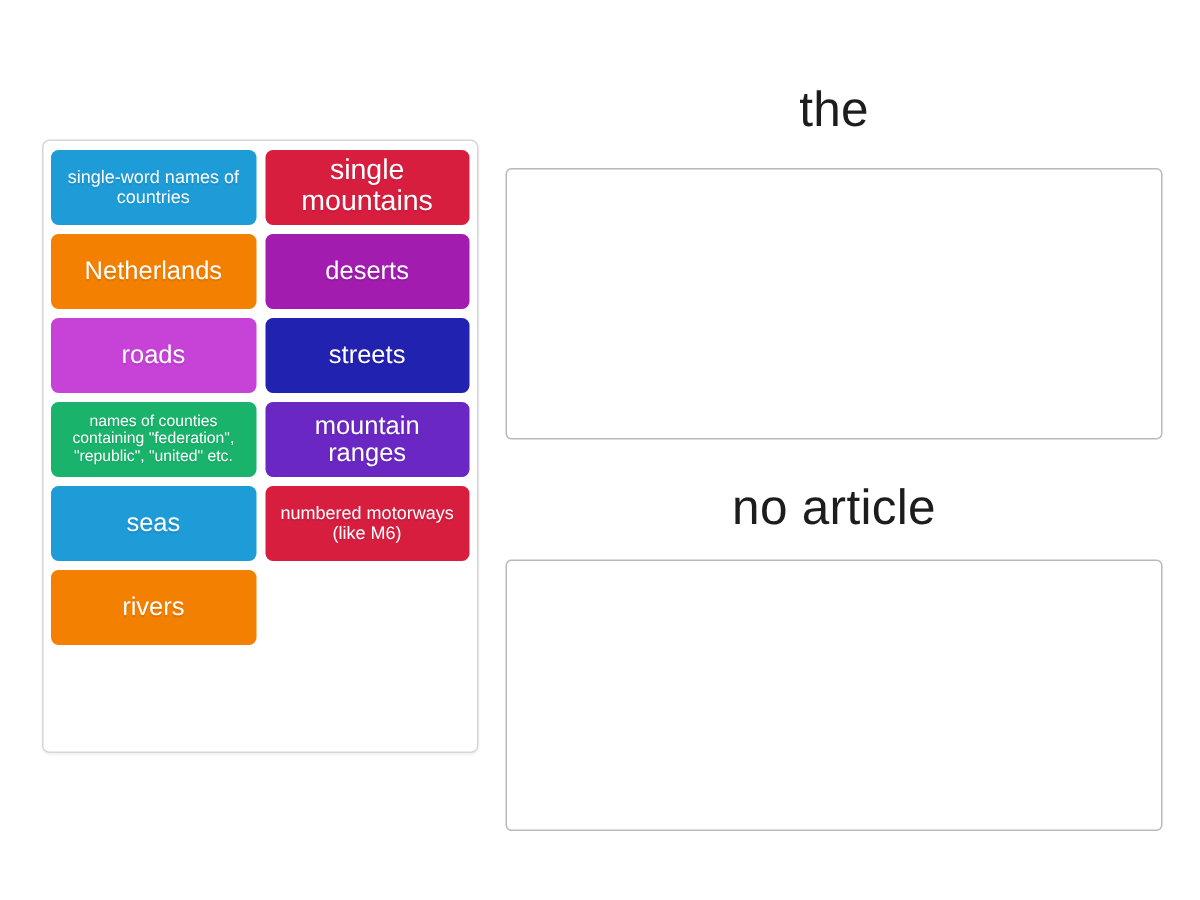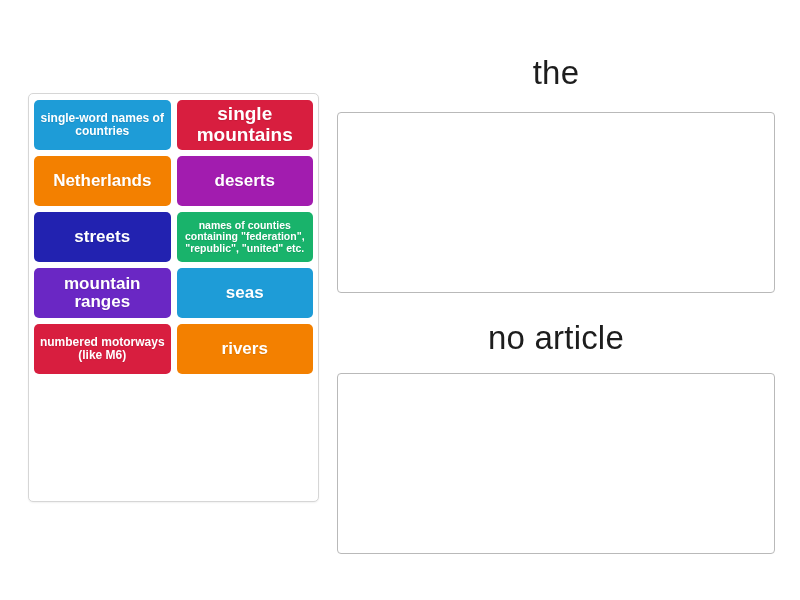--- a/index.html
+++ b/index.html
@@ -39,21 +39,21 @@
     row-gap: 6px;
     width: 100%;
   }
   .tile {
     border-radius: 5px;
     color: #ffffff;
     display: flex;
     align-items: center;
     justify-content: center;
     text-align: center;
-    font-weight: bold;
+    font-weight: normal;
     line-height: 1.08;
     padding: 2px 5px;
     box-sizing: border-box;
     cursor: move;
     user-select: none;
     overflow: hidden;
     text-shadow: 0 1px 1px rgba(0,0,0,0.10);
   }
   .tile.s-lg  { font-size: 19px; }
   .tile.s-md  { font-size: 17px; }
@@ -88,20 +88,21 @@
 </style>
 </head>
 <body>
 
 <div id="tile-tray">
   <div id="tile-grid">
       <div class="tile s-sm" style="background: rgb(30, 156, 215);">single-word names of countries</div>
       <div class="tile s-lg" style="background: rgb(216, 30, 63);">single mountains</div>
       <div class="tile s-md" style="background: rgb(243, 128, 0);">Netherlands</div>
       <div class="tile s-md" style="background: #a21caf;">deserts</div>
+      <div class="tile s-md" style="background: rgb(199, 67, 216);">roads</div>
       <div class="tile s-md" style="background: rgb(34, 34, 176);">streets</div>
       <div class="tile s-xs" style="background: rgb(25, 179, 107);">names of counties containing "federation", "republic", "united" etc.</div>
       <div class="tile s-md" style="background: rgb(106, 39, 196);">mountain ranges</div>
       <div class="tile s-md" style="background: rgb(30, 156, 215);">seas</div>
       <div class="tile s-sm" style="background: rgb(216, 30, 63);">numbered motorways (like M6)</div>
       <div class="tile s-md" style="background: rgb(243, 128, 0);">rivers</div>
     </div>
 </div>
 
 <div class="zone-heading" id="heading-the">the</div>

